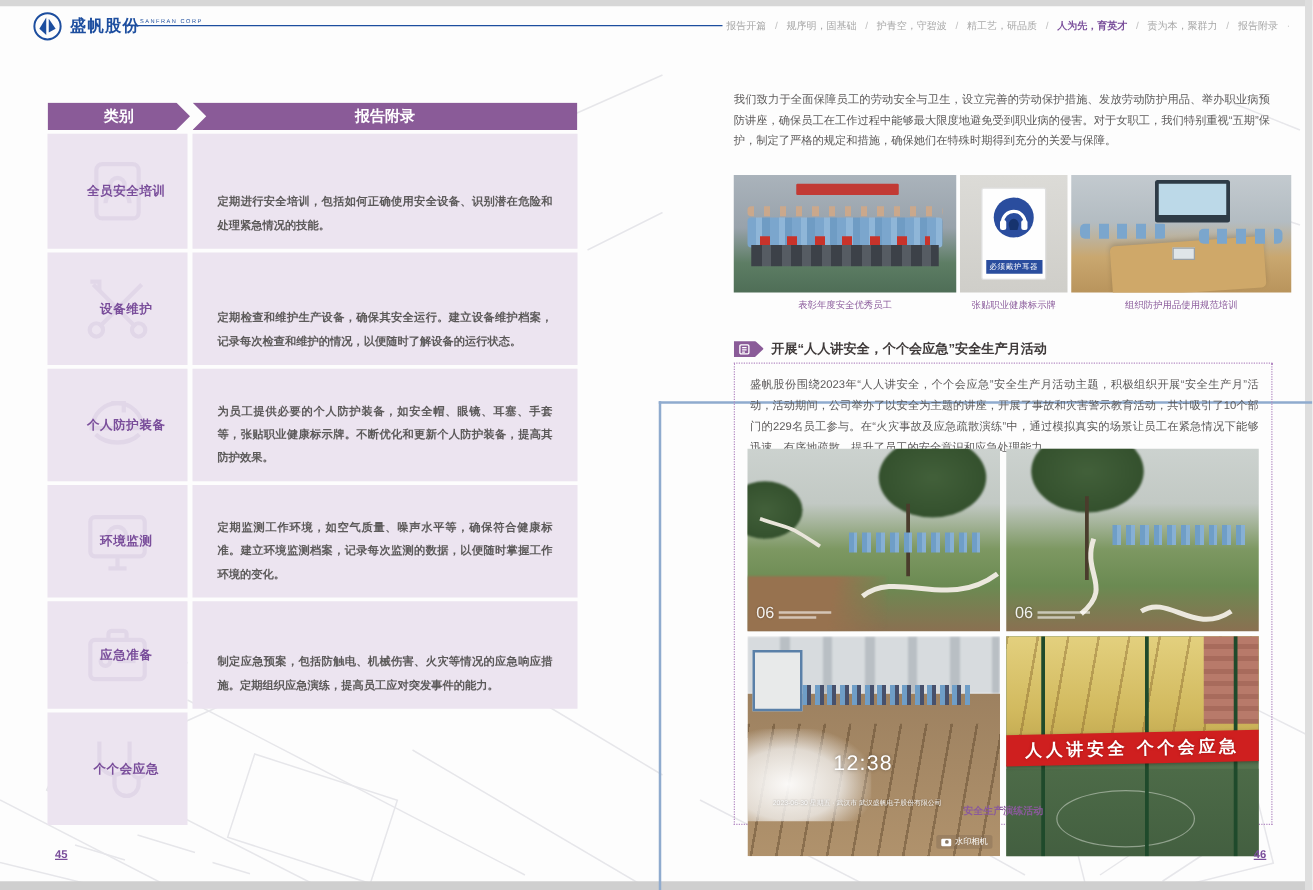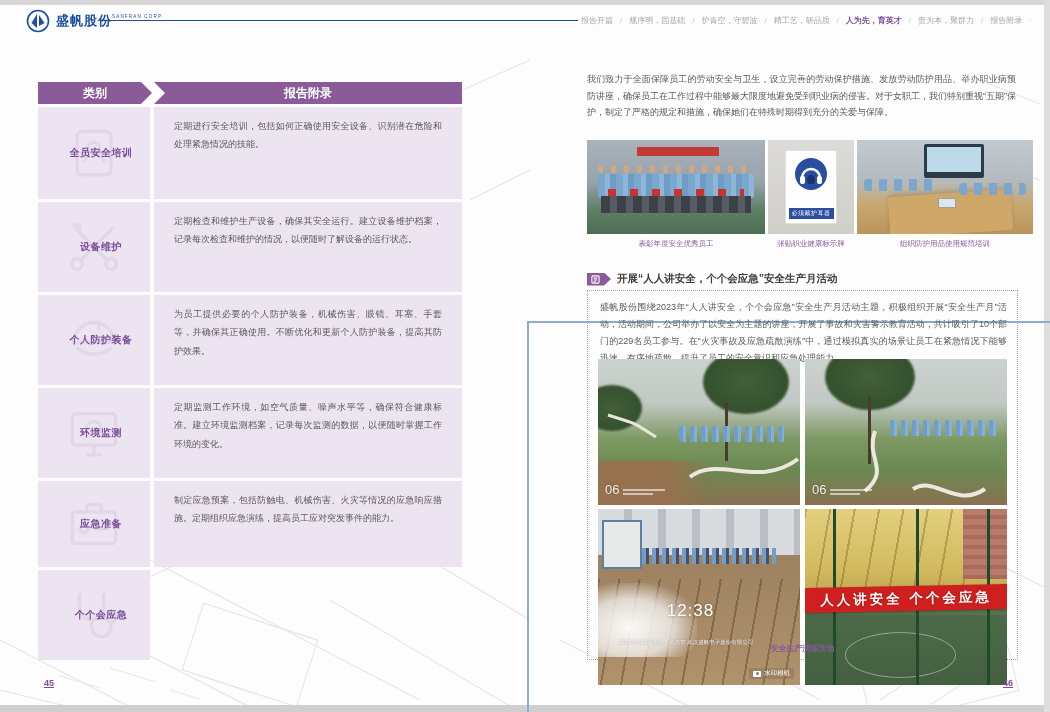--- a/index.html
+++ b/index.html
@@ -31,21 +31,21 @@
   .t-header { display:flex; height:22px; margin-bottom:3px; }
   .t-header .hc { background:#8a5b98; color:#fff; font-size:12px; font-weight:bold;
                   display:flex; align-items:center; justify-content:center; }
   .t-header .hc.cat { width:114px; clip-path:polygon(0 0, calc(100% - 11px) 0, 100% 50%, calc(100% - 11px) 100%, 0 100%); }
   .t-header .hc.mea { flex:1; margin-left:2px; clip-path:polygon(0 0, 100% 0, 100% 100%, 0 100%, 11px 50%); }
   .t-row { display:flex; margin-bottom:3px; }
   .t-cat { width:112px; margin-right:4px; background:#ece4f0; position:relative;
            display:flex; align-items:center; justify-content:center;padding-left:14px; }
   .t-cat .w-icon { position:absolute; left:50%; top:50%; transform:translate(-50%,-50%); opacity:.55; }
   .t-cat .cat-label { position:relative; z-index:2; color:#7a4e9b; font-size:10px; font-weight:bold; letter-spacing:.5px; }
-  .t-mea { flex:1; background:#ece4f0; padding:10px 20px; display:flex; align-items:flex-start; }
+  .t-mea { flex:1; background:#ece4f0; padding:10px 20px; display:flex; align-items:flex-end;font-weight:bold; }
   .t-mea p { font-size:9px; color:#5c5a5a; line-height:2.05; text-align:justify; }
 
   .page-num { position:absolute; font-size:9px; font-weight:bold; color:#7a4e9b; z-index:6;text-decoration:underline; }
   .page-num.l { left:44px; top:678px; }
   .page-num.r { left:1003px; top:678px; }
 
   
   .intro { position:absolute; left:587px; top:71px; width:429px; font-size:9px; color:#5c5a5a;
            line-height:1.85; text-align:justify; z-index:4; }
   .photo-strip { position:absolute; left:587px; top:140px; width:446px; display:flex; gap:3px; z-index:4; }
@@ -260,21 +260,21 @@
           <g stroke="#d9cde3" stroke-width="1.4" fill="none">
             <path d="M4 13 a8 8 0 0 1 16 0"></path>
             <path d="M3 13 h18"></path>
             <path d="M10 5 h4 v3"></path>
             <path d="M5 15 a9 7 0 0 0 14 0"></path>
           </g>
         </svg>
         <span class="cat-label">个人防护装备</span>
       </div>
       <div class="t-mea">
-        <p>为员工提供必要的个人防护装备，机械伤害、眼镜、耳塞、手套等，并确保其正确使用。不断优化和更新个人防护装备，提高其防护效果。</p>
+        <p>为员工提供必要的个人防护装备，如安全帽、眼镜、耳塞、手套等，张贴职业健康标示牌。不断优化和更新个人防护装备，提高其防护效果。</p>
       </div>
     </div>
 
     <div class="t-row" style="height:90px">
       <div class="t-cat">
         <svg class="w-icon" width="58" height="58" viewBox="0 0 24 24">
           <g stroke="#d9cde3" stroke-width="1.4" fill="none">
             <rect x="3" y="4" width="18" height="13" rx="1.5"></rect>
             <path d="M9 21 h6"></path>
             <path d="M12 17 v4"></path>

